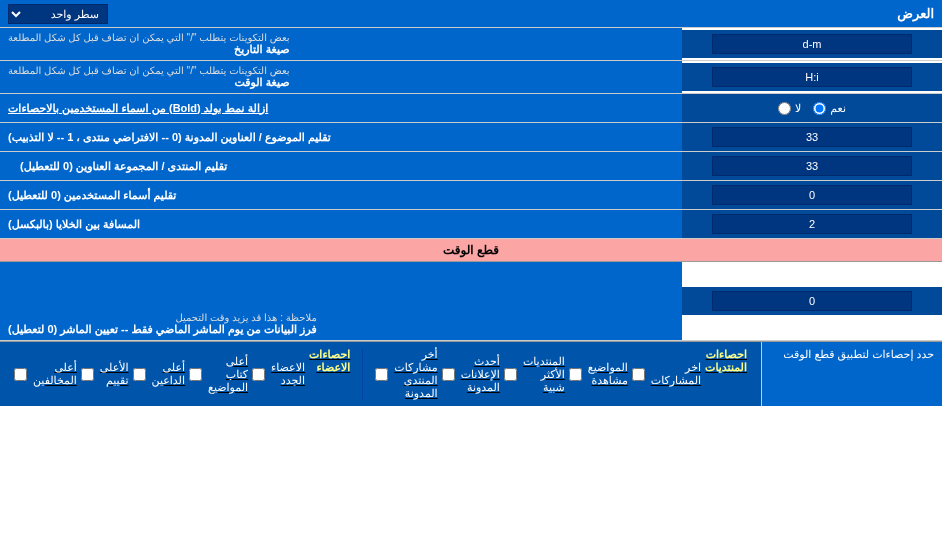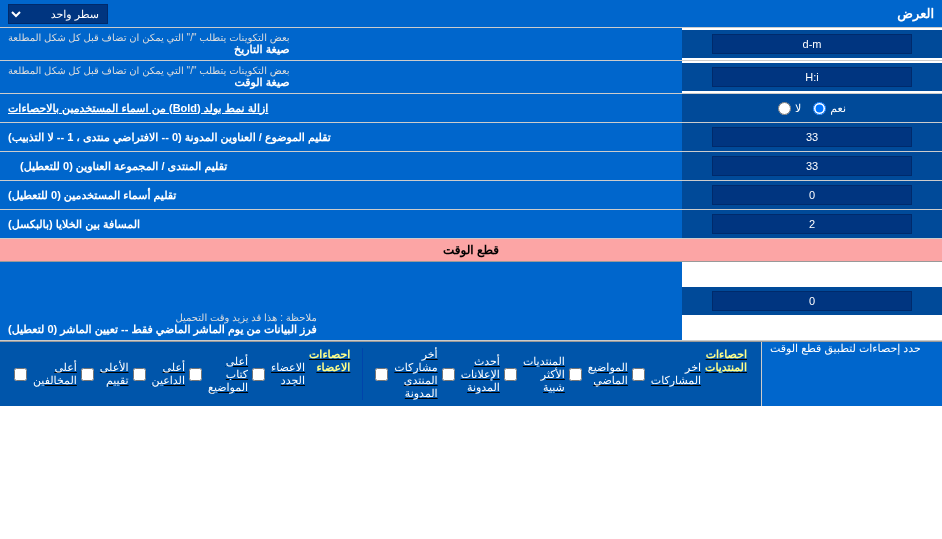--- a/index.html
+++ b/index.html
@@ -137,26 +137,25 @@
     .stats-section {
       display: flex;
       flex-direction: row;
       border-top: 1px solid #999;
     }
 
     .stats-label-col {
       width: 200px;
       background: #0066cc;
       color: #fff;
-      padding: 0 8px;
+      padding: 6px 8px;
       font-size: 11px;
       text-align: right;
       display: flex;
       align-items: flex-start;
-      justify-content: flex-end;
       border-left: 1px solid #ccc;
     }
 
     .stats-checkboxes {
       flex: 1;
       display: flex;
       flex-direction: row;
       background: #0055aa;
       padding: 6px;
       gap: 0;
@@ -310,21 +309,21 @@
     <div class="stats-checkboxes">
 
       <div class="stats-col">
         <div class="stats-col-header">احصاءات المنتديات</div>
 
         <div class="checkbox-item">
           <span>اخر المشاركات</span>
           <input type="checkbox" style="">
         </div>
         <div class="checkbox-item">
-          <span>المواضيع الماضي</span>
+          <span>المواضيع مشاهدة</span>
           <input type="checkbox" style="">
         </div>
         <div class="checkbox-item">
           <span>المنتديات الأكثر شبية</span>
           <input type="checkbox" style="">
         </div>
         <div class="checkbox-item">
           <span>أحدث الإعلانات المدونة</span>
           <input type="checkbox" style="">
         </div>

